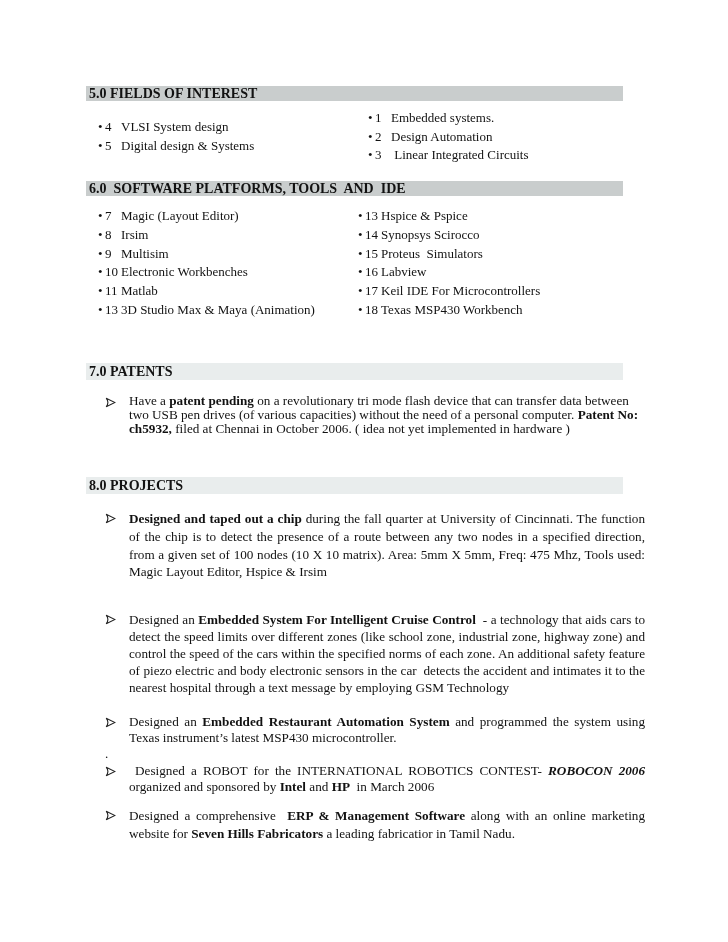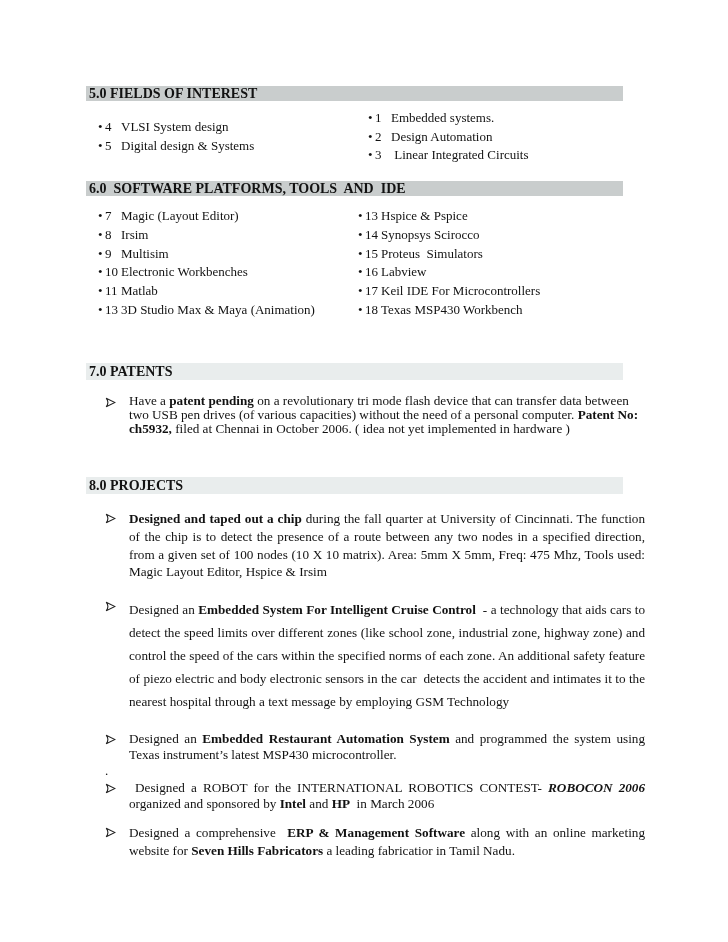--- a/index.html
+++ b/index.html
@@ -35,21 +35,21 @@
     position:relative;margin:0;padding-left:43px;
     font-size:13.2px;text-align:justify;
   }
   .para.no-just{text-align:left;}
   .para .rich span,.para .rich b{white-space:pre-wrap;}
   .arrow{position:absolute;left:19px;top:3px;}
   .arrow svg{display:block;}
 
   .p-patent{margin-top:14px;line-height:14px;}
   .p-proj1{margin-top:16px;line-height:17.7px;}
-  .p-proj2{margin-top:17px;line-height:23px;}
+  .p-proj2{margin-top:30px;line-height:17px;}
   .p-proj3{margin-top:18px;line-height:16px;}
   .p-stray{margin:0;padding-left:19px;font-size:13.2px;line-height:15px;}
   .p-proj4{margin-top:2px;line-height:16px;}
   .p-proj5{margin-top:12px;line-height:17.5px;}
 
   b.it{font-style:italic;}
 </style>
 </head>
 <body>
 

